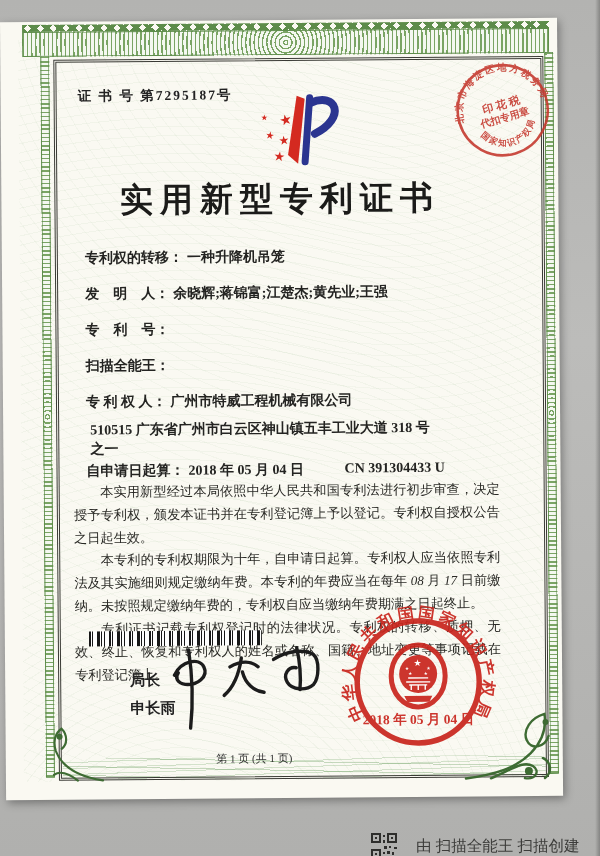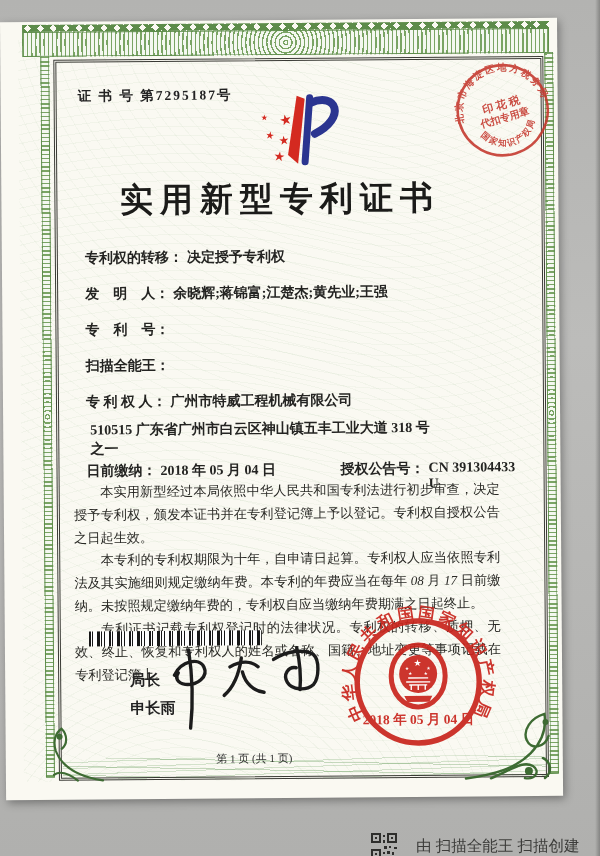--- a/index.html
+++ b/index.html
@@ -114,44 +114,43 @@
       <path d="M57,8 L52,72" stroke-width="7"></path>
       <path d="M58,13 C84,2 94,28 62,44" stroke-width="8"></path>
     </g>
   </svg>
 
   <div class="title">实用新型专利证书</div>
 
   <div class="fields">
     <div class="frow" style="top:0px;">
       <span class="flabel">专利权的转移：</span>
-      <span class="fvalue">决定授予专利权</span>
+      <span class="fvalue">一种升降机吊笼</span>
     </div>
     <div class="frow" style="top:36px;">
       <span class="flabel">发　明　人：</span>
       <span class="fvalue">余晓辉;蒋锦富;江楚杰;黄先业;王强</span>
     </div>
     <div class="frow" style="top:72px;">
       <span class="flabel">专　利　号：</span>
     </div>
     <div class="frow" style="top:108px;">
       <span class="flabel">扫描全能王：</span>
     </div>
     <div class="frow" style="top:144px;">
       <span class="flabel">专 利 权 人：</span>
       <span class="fvalue">广州市特威工程机械有限公司</span>
     </div>
     <div class="frow" style="top:172px;">
       <span class="fvalue addr-val">510515 广东省广州市白云区神山镇五丰工业大道 318 号之一</span>
     </div>
     <div class="frow" style="top:213px; width:430px;">
-      <span class="flabel">日前缴纳：</span>
+      <span class="flabel">自申请日起算：</span>
       <span class="fvalue">2018 年 05 月 04 日</span>
       <span class="grant-no">
-        <span class="flabel">授权公告号：</span>
         <span class="fvalue">CN 391304433 U</span>
       </span>
     </div>
   </div>
 
   <div class="paras">
     <p>本实用新型经过本局依照中华人民共和国专利法进行初步审查，决定授予专利权，颁发本证书并在专利登记簿上予以登记。专利权自授权公告之日起生效。</p>
     <p>本专利的专利权期限为十年，自申请日起算。专利权人应当依照专利法及其实施细则规定缴纳年费。本专利的年费应当在每年 08 月 17 日前缴纳。未按照规定缴纳年费的，专利权自应当缴纳年费期满之日起终止。</p>
     <p>专利证书记载专利权登记时的法律状况。专利权的转移、质押、无效、终止、恢复和专利权人的姓名或名称、国籍、地址变更等事项记载在专利登记簿上。</p>
   </div>

